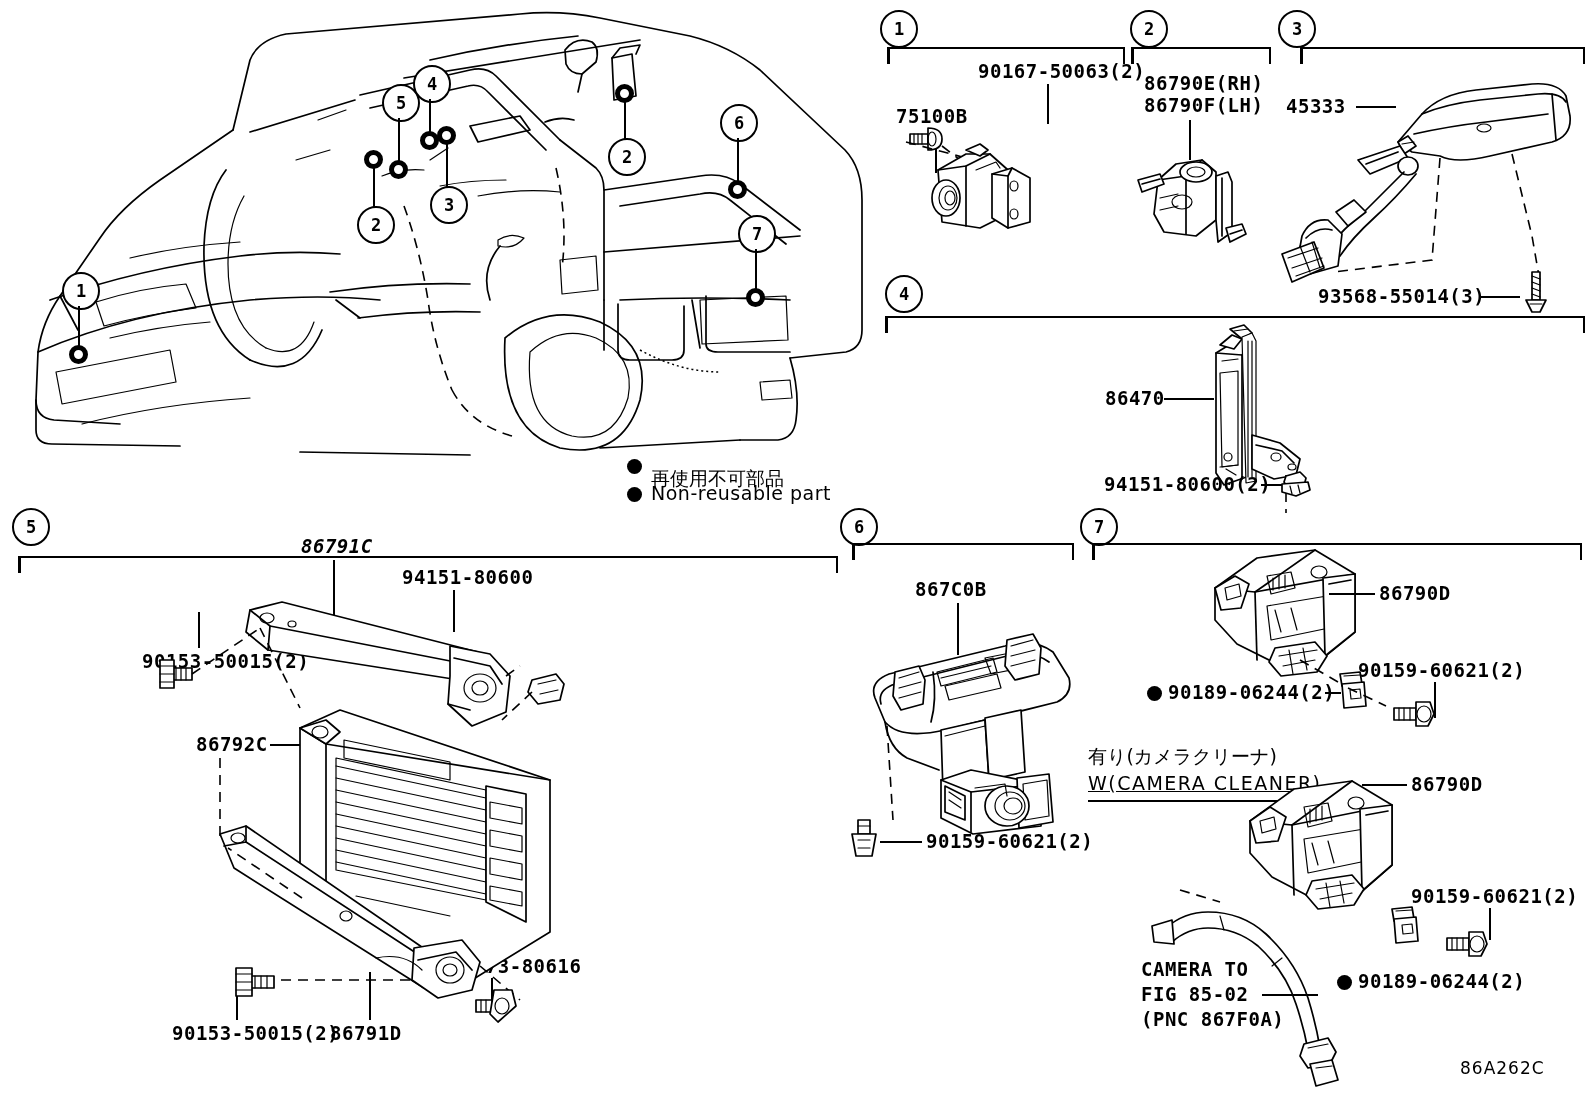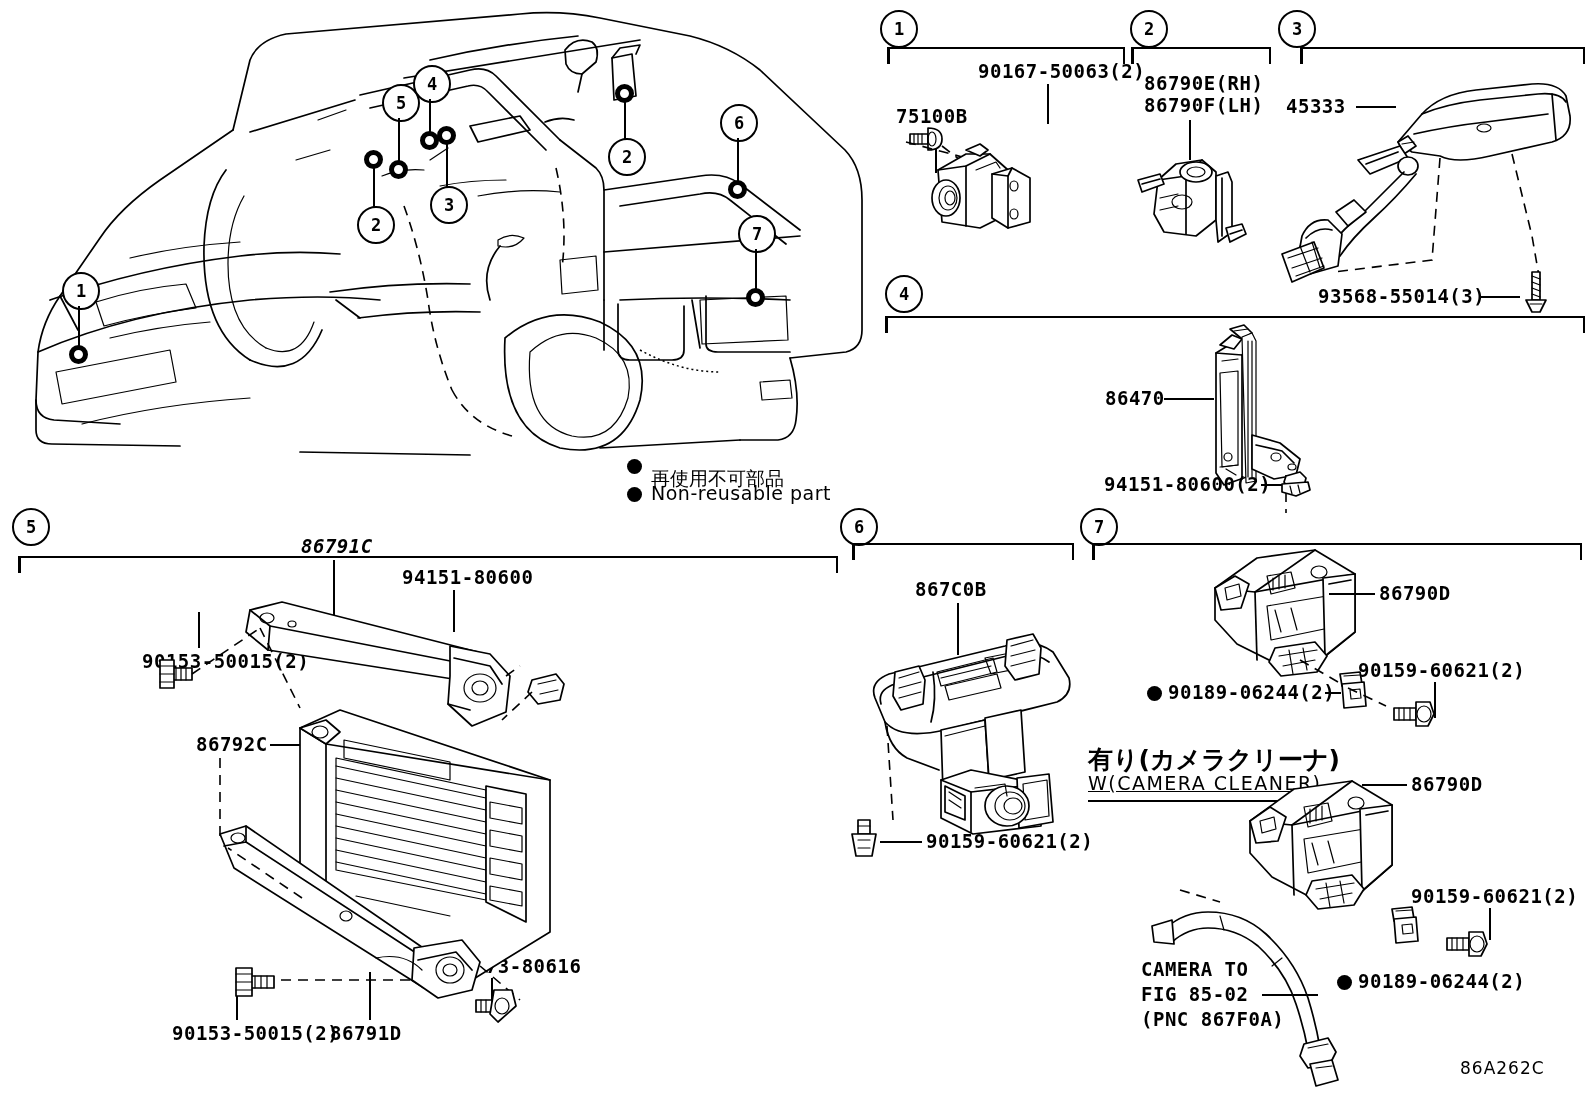--- a/index.html
+++ b/index.html
@@ -563,21 +563,21 @@
     </svg>
   </div>
   <div class="leader" style="left:0;top:0;width:0;height:0;"></div>
   <div class="svgbox" style="left:1290px;top:640px;">
     <svg width="120" height="80" viewBox="0 0 120 80">
       <path class="sd" d="M10 20 L48 42"></path>
       <path class="sd" d="M58 48 L96 66"></path>
     </svg>
   </div>
 
-  <div class="lbl jp" style="left:1088px;top:745px;font-size:25px;font-weight:bold;">有り(カメラクリーナ)</div>
+  <div class="lbl jp" style="left:1088px;top:745px;font-size:19px;">有り(カメラクリーナ)</div>
   <div class="lbl legend" style="left:1088px;top:772px;letter-spacing:1.5px;text-decoration:underline;">W(CAMERA CLEANER)</div>
   <div class="ul" style="left:1088px;top:800px;width:196px;"></div>
 
   <div class="svgbox" style="left:1240px;top:775px;">
     <svg width="190" height="150" viewBox="0 0 190 150">
       <path class="fillw" d="M10 46 L54 14 L112 6 L152 30 L152 90 L120 118 L74 124 L32 102 L10 78 Z"></path>
       <path class="s" d="M10 46 L52 50 L112 6"></path>
       <path class="s" d="M52 50 L54 120"></path>
       <path class="s" d="M52 50 L152 30"></path>
       <path class="fillw" d="M10 46 L30 32 L46 42 L38 66 L16 68 Z"></path>

